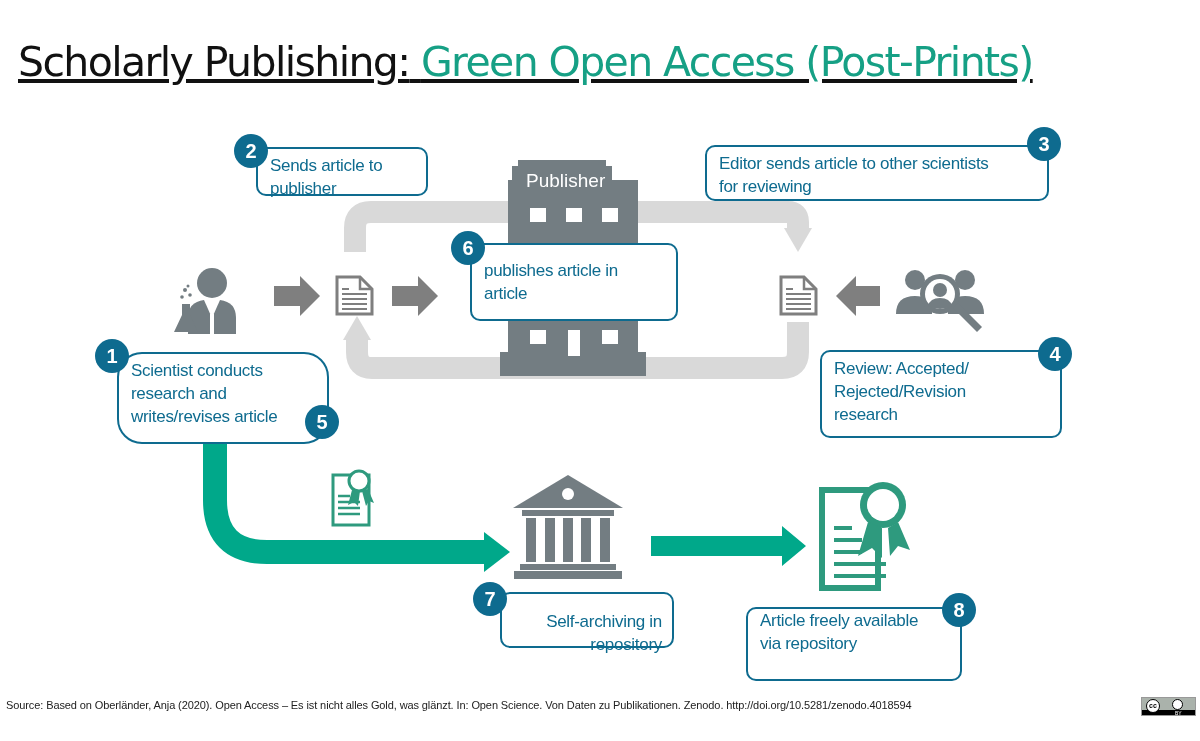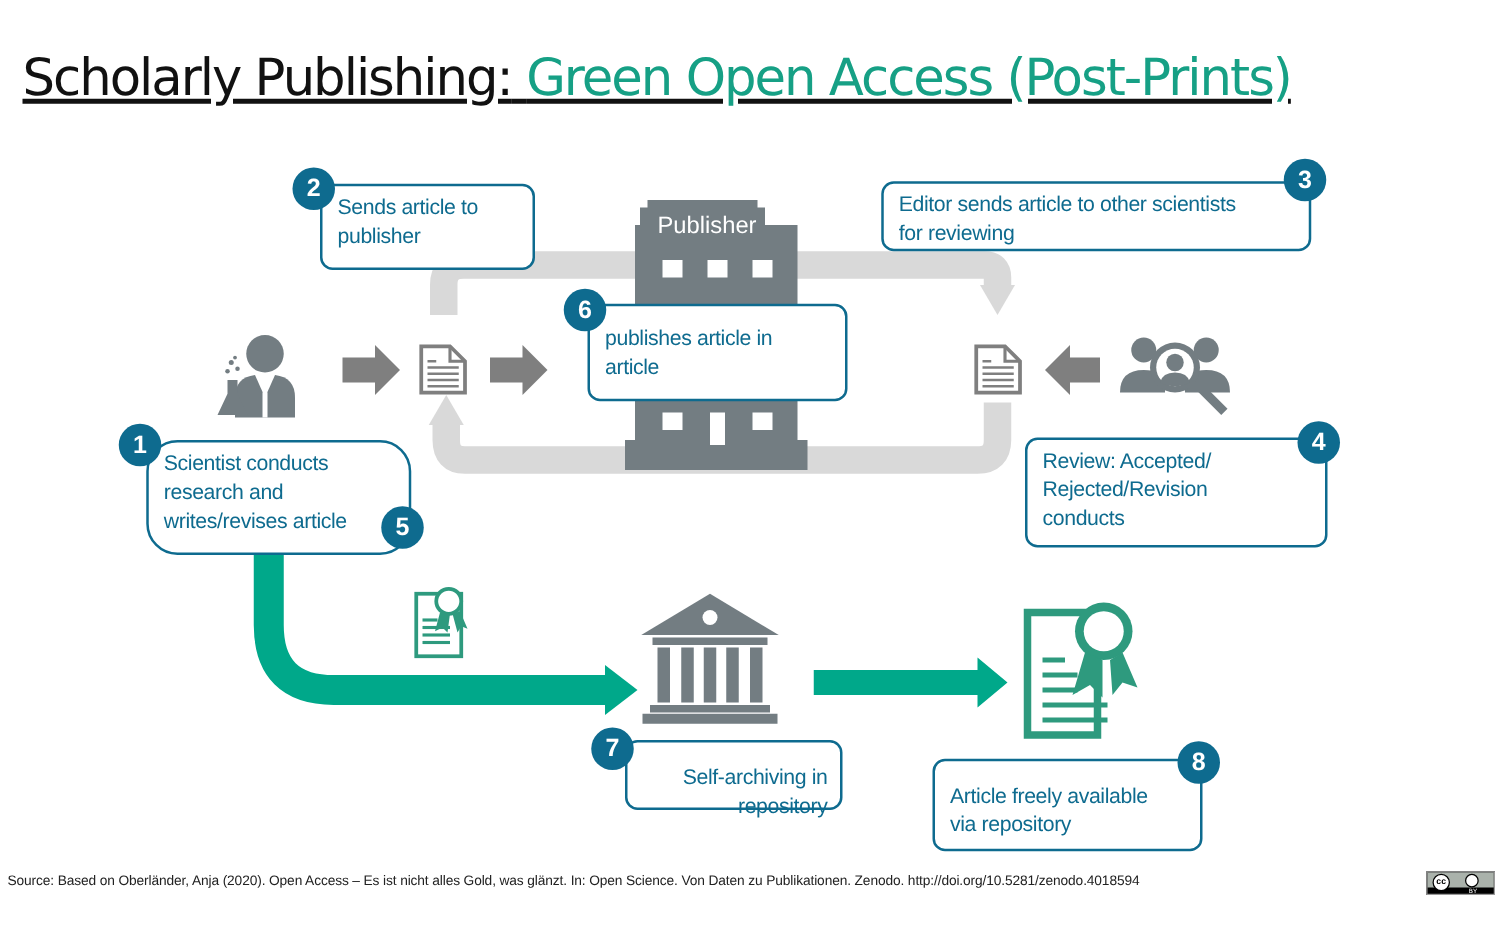--- a/index.html
+++ b/index.html
@@ -146,52 +146,52 @@
 <div class="pub-label">Publisher</div>
 
 <div class="box" style="left:117px;top:352px;width:212px;height:92px;border-radius:25px;">
   <div>Scientist conducts</div>
   <div>research and</div>
   <div>writes/revises article</div>
 </div>
 <div class="badge" style="left:95px;top:339px;">1</div>
 <div class="badge" style="left:305px;top:405px;">5</div>
 
-<div class="box" style="left:256px;top:147px;width:172px;height:69px;">
+<div class="box" style="left:256px;top:147px;width:172px;height:49px;">
   <div>Sends article to</div>
   <div>publisher</div>
 </div>
 <div class="badge" style="left:234px;top:134px;">2</div>
 
 <div class="box" style="left:705px;top:145px;width:344px;height:56px;padding-left:12px;">
   <div>Editor sends article to other scientists</div>
   <div>for reviewing</div>
 </div>
 <div class="badge" style="left:1027px;top:127px;">3</div>
 
 <div class="box" style="left:820px;top:350px;width:242px;height:88px;">
   <div>Review: Accepted/</div>
   <div>Rejected/Revision</div>
-  <div>conducts</div>
+  <div>research</div>
 </div>
 <div class="badge" style="left:1038px;top:337px;">4</div>
 
 <div class="box" style="left:470px;top:243px;width:208px;height:78px;padding-top:14px;">
   <div>publishes article in</div>
   <div>article</div>
 </div>
 <div class="badge" style="left:451px;top:231px;">6</div>
 
 <div class="box" style="left:500px;top:592px;width:174px;height:56px;padding-top:16px;text-align:right;">
   <div>Self-archiving in</div>
   <div>repository</div>
 </div>
 <div class="badge" style="left:473px;top:582px;">7</div>
 
-<div class="box" style="left:746px;top:607px;width:216px;height:74px;padding-top:16px;">
+<div class="box" style="left:746px;top:607px;width:216px;height:74px;padding-top:0;">
   <div>Article freely available</div>
   <div>via repository</div>
 </div>
 <div class="badge" style="left:942px;top:593px;">8</div>
 
 <div class="source">Source: Based on Oberländer, Anja (2020). Open Access – Es ist nicht alles Gold, was glänzt. In:  Open Science. Von Daten zu Publikationen. Zenodo. http://doi.org/10.5281/zenodo.4018594</div>
 
 <div class="cc">
   <div class="l"></div>
   <div class="c1">cc</div>

